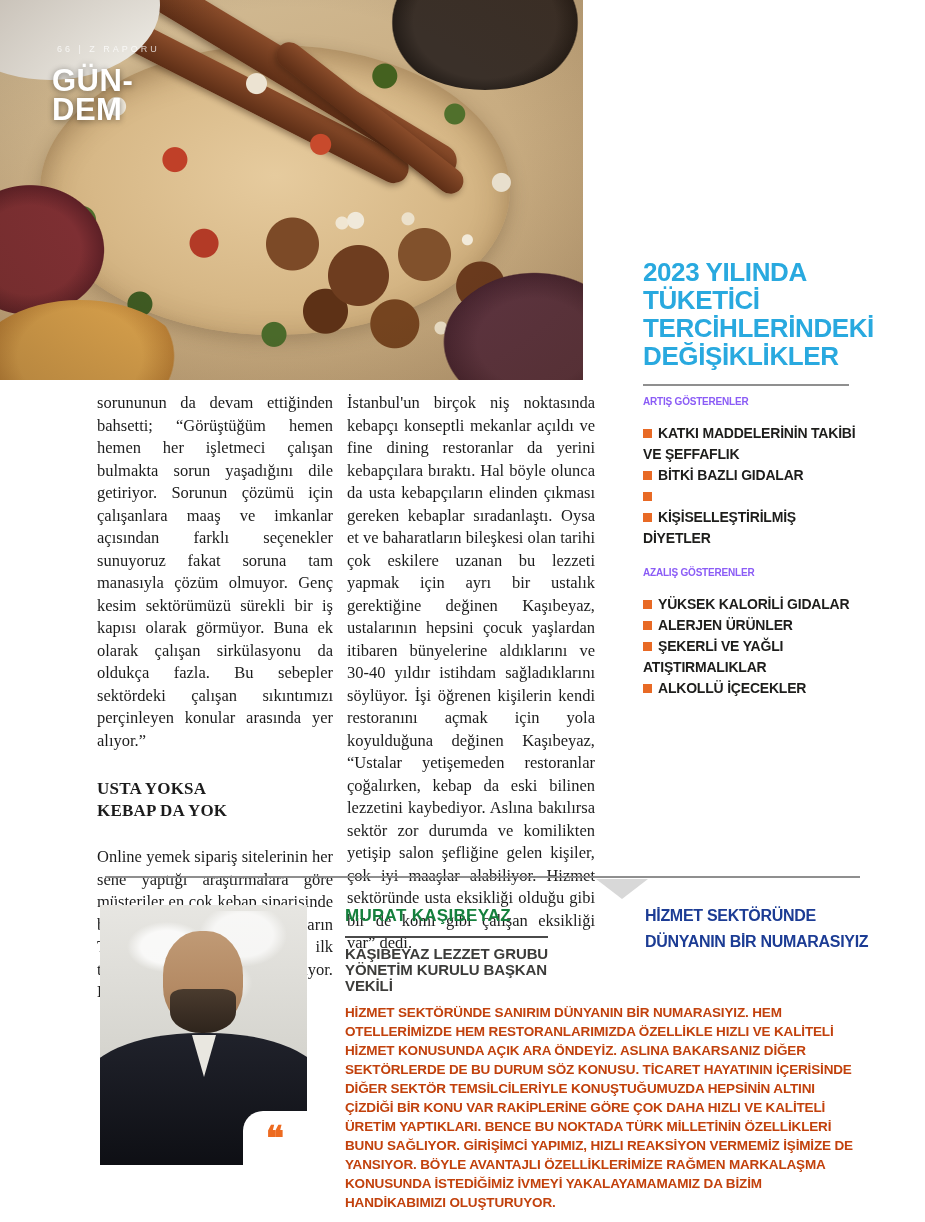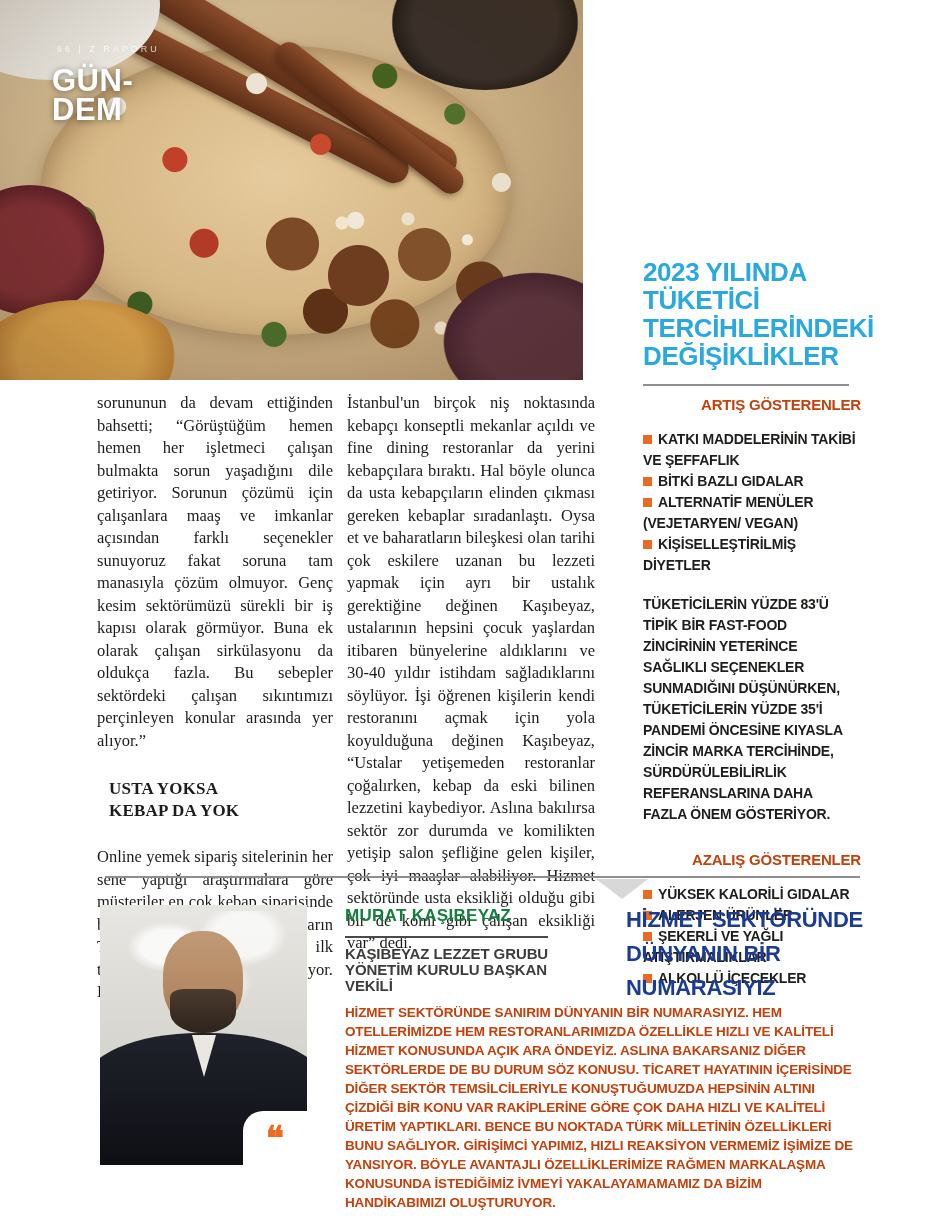--- a/index.html
+++ b/index.html
@@ -65,34 +65,34 @@
 
   .kicker{position:absolute;left:57px;top:44px;font-size:9px;font-weight:400;letter-spacing:3px;
       color:rgba(255,255,255,.75);}
   .logo{position:absolute;left:52px;top:66px;font-size:31px;line-height:29px;font-weight:800;
       color:#ffffff;letter-spacing:.5px;text-shadow:0 1px 6px rgba(0,0,0,.45);}
 
   
   .sidebar{position:absolute;left:643px;top:226px;width:218px;}
   .sb-headline{font-size:26px;line-height:28px;font-weight:800;letter-spacing:-.4px;color:#29a9df;margin-top:32px;}
   .sb-rule{height:2px;background:#8f8f8f;margin:14px 0 10px 0;width:206px;}
-  .sb-subhead{font-size:15px;font-weight:800;letter-spacing:-.2px;color:#c2410c;margin:0 0 16px 0;text-align:right;}
+  .sb-subhead{font-size:10px;font-weight:800;letter-spacing:-.2px;color:#8b5cf6;margin:0 0 16px 0;}
   .sb-list{margin:0 0 18px 0;}
   .bullet-item{font-size:14px;line-height:21px;font-weight:700;letter-spacing:-.2px;color:#1d1d1b;}
   .sq{display:inline-block;width:9px;height:9px;background:#e86a25;margin-right:6px;}
   .sb-para{font-size:14px;line-height:21px;font-weight:700;letter-spacing:-.2px;color:#1d1d1b;
       margin:8px 0 26px 0;width:212px;}
 
   
   .col{position:absolute;top:392px;font-family:"Liberation Serif",serif;font-size:16.5px;
       line-height:22.5px;color:#1c1c1c;text-align:justify;}
   .col1{left:97px;width:236px;}
   .col2{left:347px;width:248px;}
   .subhead-serif{font-weight:700;font-size:17px;line-height:22px;text-align:left;
-      margin:26px 0 24px 12px;letter-spacing:.2px;}
+      margin:26px 0 24px 0;letter-spacing:.2px;}
 
   
   .divider{position:absolute;left:105px;top:876px;width:755px;height:2px;background:#8f8f8f;}
   .divider-tri{position:absolute;left:596px;top:879px;width:0;height:0;
       border-left:26px solid transparent;border-right:26px solid transparent;
       border-top:20px solid #d8d8d8;}
 
   
   .portrait{position:absolute;left:100px;top:905px;width:207px;height:260px;overflow:hidden;
       background:linear-gradient(180deg,#e7e6e2 0%,#d6d5cf 55%,#c4c3bc 100%);}
@@ -111,22 +111,22 @@
   .quote-box{position:absolute;right:0;bottom:0;width:64px;height:54px;background:#ffffff;
       border-top-left-radius:20px;display:flex;align-items:center;justify-content:center;}
   .quote-glyph{color:#ed6b21;font-size:34px;line-height:1;font-weight:800;}
 
   .profile-name{position:absolute;left:345px;top:906px;font-size:17px;font-weight:800;
       letter-spacing:.3px;color:#15803d;}
   .name-rule{position:absolute;left:345px;top:936px;width:203px;height:2px;background:#4a4a4a;}
   .profile-title{position:absolute;left:345px;top:946px;width:230px;font-size:15px;
       line-height:16px;font-weight:700;letter-spacing:-.1px;color:#3c3c3a;}
 
-  .quote-headline{position:absolute;left:626px;top:903px;width:250px;font-size:22px;
-      line-height:34px;font-weight:800;letter-spacing:-.3px;color:#1c3c94;}
+  .quote-headline{position:absolute;left:645px;top:903px;width:250px;font-size:16px;
+      line-height:26px;font-weight:800;letter-spacing:-.3px;color:#1c3c94;}
   .quote-body{position:absolute;left:345px;top:1003px;width:520px;font-size:13.5px;
       line-height:19px;font-weight:700;letter-spacing:-.15px;color:#c2410c;text-align:left;}
 </style>
 </head>
 <body>
 
 <div class="page">
 
   <div class="hero">
     <div class="platter"></div>
@@ -150,25 +150,24 @@
   </div>
 
   <div class="sidebar">
     <div class="sb-headline">2023 YILINDA TÜKETİCİ TERCİHLERİNDEKİ DEĞİŞİKLİKLER</div>
     <div class="sb-rule"></div>
     <div class="sb-subhead">ARTIŞ GÖSTERENLER</div>
 
     <div class="sb-list">
       <div class="bullet-item"><span class="sq"></span><span>KATKI MADDELERİNİN TAKİBİ VE ŞEFFAFLIK</span></div>
       <div class="bullet-item"><span class="sq"></span><span>BİTKİ BAZLI GIDALAR</span></div>
-      <div class="bullet-item"><span class="sq"></span><span>ALTERNATİF MENÜLER (VEJETARYEN/ VEGAN)</span></div>
+      <div class="bullet-item"><span class="sq"></span></div>
       <div class="bullet-item"><span class="sq"></span><span>KİŞİSELLEŞTİRİLMİŞ DİYETLER</span></div>
     </div>
 
-    <div class="sb-para">TÜKETİCİLERİN YÜZDE 83'Ü TİPİK BİR FAST-FOOD ZİNCİRİNİN YETERİNCE SAĞLIKLI SEÇENEKLER SUNMADIĞINI DÜŞÜNÜRKEN, TÜKETİCİLERİN YÜZDE 35'İ PANDEMİ ÖNCESİNE KIYASLA ZİNCİR MARKA TERCİHİNDE, SÜRDÜRÜLEBİLİRLİK REFERANSLARINA DAHA FAZLA ÖNEM GÖSTERİYOR.</div>
 
     <div class="sb-subhead">AZALIŞ GÖSTERENLER</div>
     <div class="sb-list">
       <div class="bullet-item"><span class="sq"></span><span>YÜKSEK KALORİLİ GIDALAR</span></div>
       <div class="bullet-item"><span class="sq"></span><span>ALERJEN ÜRÜNLER</span></div>
       <div class="bullet-item"><span class="sq"></span><span>ŞEKERLİ VE YAĞLI ATIŞTIRMALIKLAR</span></div>
       <div class="bullet-item"><span class="sq"></span><span>ALKOLLÜ İÇECEKLER</span></div>
     </div>
   </div>
 

